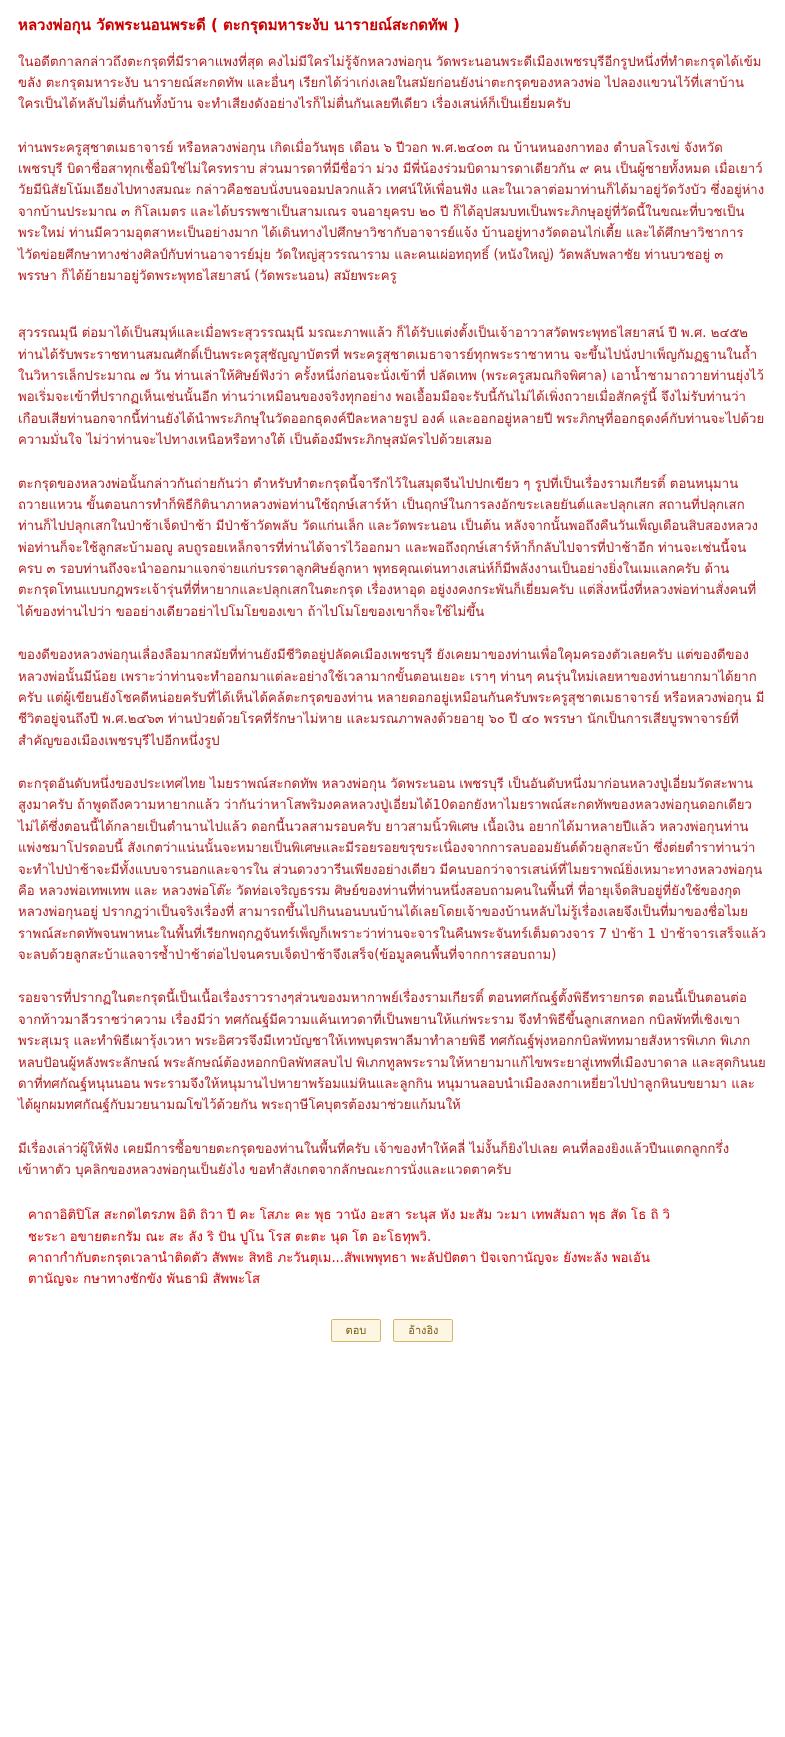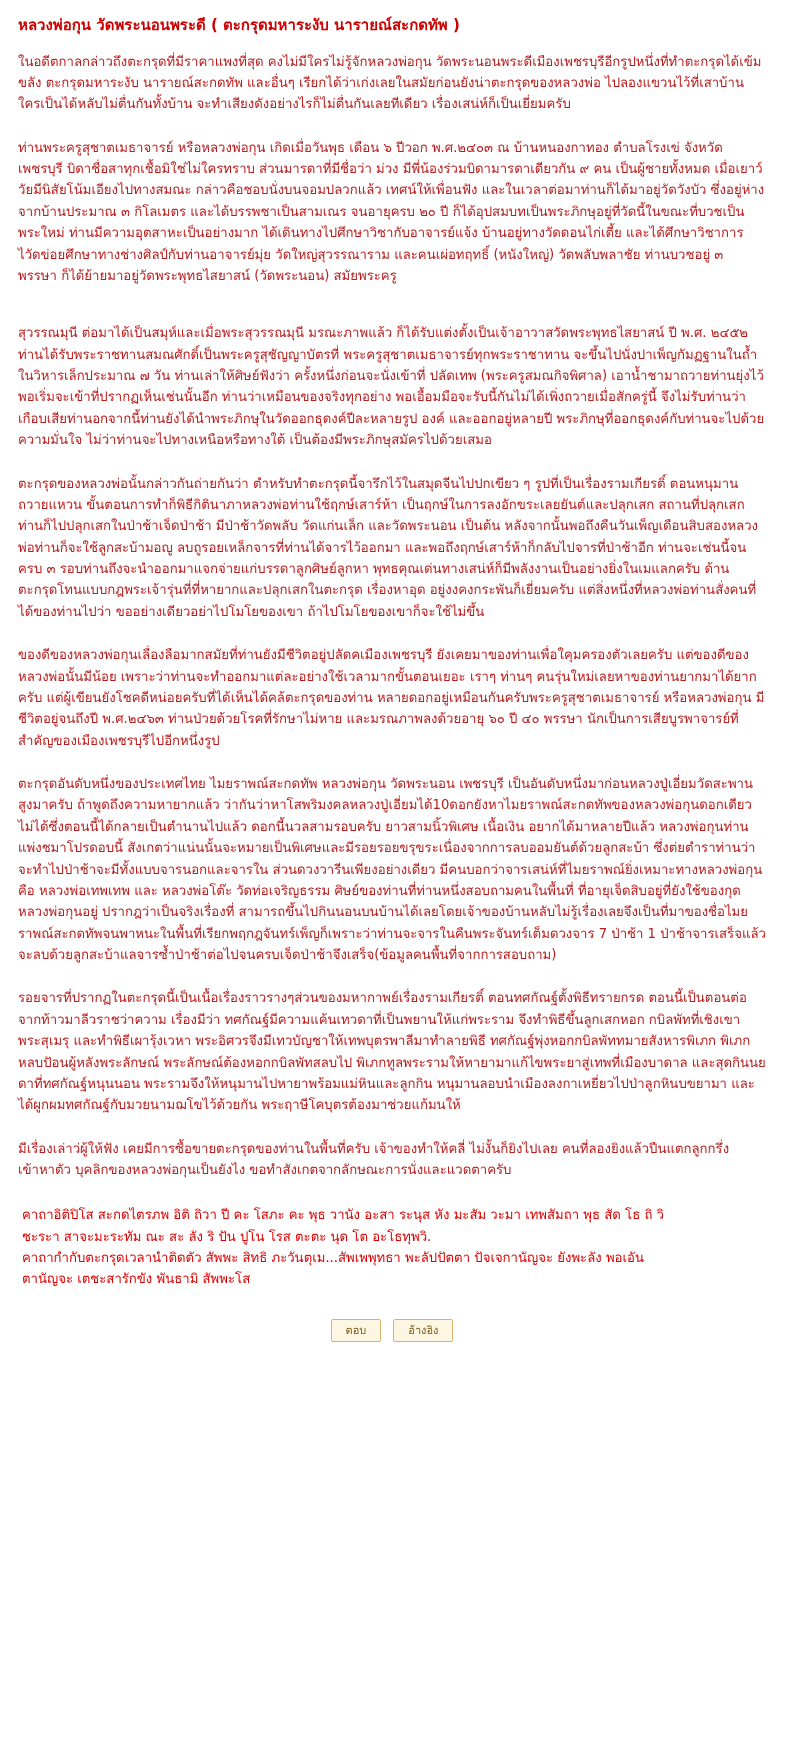--- a/index.html
+++ b/index.html
@@ -37,21 +37,21 @@
   .para.tight {
     margin-bottom: 24px;
   }
   .spacer-lg {
     height: 14px;
   }
   .mantra {
     color: #dd0000;
     font-size: 13.2px;
     line-height: 1.6;
-    margin: 4px;
+    margin: 10px;
   }
   .mantra .line {
     display: block;
   }
   .footer-buttons {
     margin-top: 30px;
     display: flex;
     justify-content: center;
     gap: 12px;
   }
@@ -86,23 +86,23 @@
   <p class="para">ของดีของหลวงพ่อกุนเลื่องลือมากสมัยที่ท่านยังมีชีวิตอยู่ปลัดคเมืองเพชรบุรี ยังเคยมาของท่านเพื่อใคุมครองตัวเลยครับ แต่ของดีของหลวงพ่อนั้นมีน้อย เพราะว่าท่านจะทำออกมาแต่ละอย่างใช้เวลามากขั้นตอนเยอะ เราๆ ท่านๆ คนรุ่นใหม่เลยหาของท่านยากมาได้ยากครับ แต่ผู้เขียนยังโชคดีหน่อยครับที่ได้เห็นได้คล้ตะกรุดของท่าน หลายดอกอยู่เหมือนกันครับพระครูสุชาตเมธาจารย์ หรือหลวงพ่อกุน มีชีวิตอยู่จนถึงปี พ.ศ.๒๔๖๓ ท่านป่วยด้วยโรคที่รักษาไม่หาย และมรณภาพลงด้วยอายุ ๖๐ ปี ๔๐ พรรษา นักเป็นการเสียบูรพาจารย์ที่สำคัญของเมืองเพชรบุรีไปอีกหนึ่งรูป</p>
 
   <p class="para">ตะกรุดอันดับหนึ่งของประเทศไทย ไมยราพณ์สะกดทัพ หลวงพ่อกุน วัดพระนอน เพชรบุรี เป็นอันดับหนึ่งมาก่อนหลวงปู่เอี่ยมวัดสะพานสูงมาครับ ถ้าพูดถึงความหายากแล้ว ว่ากันว่าหาโสพริมงคลหลวงปู่เอี่ยมได้10ดอกยังหาไมยราพณ์สะกดทัพของหลวงพ่อกุนดอกเดียวไม่ได้ซึ่งตอนนี้ได้กลายเป็นตำนานไปแล้ว ดอกนี้นวลสามรอบครับ ยาวสามนิ้วพิเศษ เนื้อเงิน อยากได้มาหลายปีแล้ว หลวงพ่อกุนท่านแพ่งชมาโปรดอบนี้ สังเกตว่าแน่นนั้นจะหมายเป็นพิเศษและมีรอยรอยขรุขระเนื่องจากการลบออมยันต์ด้วยลูกสะบ้า ซึ่งต่ยตำราท่านว่าจะทำไปป่าช้าจะมีทั้งแบบจารนอกและจารใน ส่วนดวงวารีนเพียงอย่างเดียว มีคนบอกว่าจารเสน่ห์ที่ไมยราพณ์ยิ่งเหมาะทางหลวงพ่อกุน คือ หลวงพ่อเทพเทพ และ หลวงพ่อโต๊ะ วัดท่อเจริญธรรม ศิษย์ของท่านที่ท่านหนึ่งสอบถามคนในพื้นที่ ที่อายุเจ็ดสิบอยู่ที่ยังใช้ของกุดหลวงพ่อกุนอยู่ ปรากฎว่าเป็นจริงเรื่องที่ สามารถขึ้นไปกินนอนบนบ้านได้เลยโดยเจ้าของบ้านหลับไม่รู้เรื่องเลยจึงเป็นที่มาของชื่อไมยราพณ์สะกดทัพจนพาหนะในพื้นที่เรียกพฤกฎจันทร์เพ็ญก็เพราะว่าท่านจะจารในคืนพระจันทร์เต็มดวงจาร 7 ป่าช้า 1 ป่าช้าจารเสร็จแล้วจะลบด้วยลูกสะบ้าแลจารซ้ำป่าช้าต่อไปจนครบเจ็ดป่าช้าจึงเสร็จ(ข้อมูลคนพื้นที่จากการสอบถาม)</p>
 
   <p class="para">รอยจารที่ปรากฏในตะกรุดนี้เป็นเนื้อเรื่องราวรางๆส่วนของมหากาพย์เรื่องรามเกียรติ์ ตอนทศกัณฐ์ตั้งพิธีทรายกรด ตอนนี้เป็นตอนต่อจากท้าวมาลีวราชว่าความ เรื่องมีว่า ทศกัณฐ์มีความแค้นเทวดาที่เป็นพยานให้แก่พระราม จึงทำพิธีขึ้นลูกเสกหอก กบิลพัทที่เชิงเขาพระสุเมรุ และทำพิธีเผารุ้งเวหา พระอิศวรจึงมีเทวบัญชาให้เทพบุตรพาลีมาทำลายพิธี ทศกัณฐ์พุ่งหอกกบิลพัททมายสังหารพิเภก พิเภกหลบปัอนผู้หลังพระลักษณ์ พระลักษณ์ต้องหอกกบิลพัทสลบไป พิเภกทูลพระรามให้หายามาแก้ไขพระยาสู่เทพที่เมืองบาดาล และสุดกินนยดาที่ทศกัณฐ์หนุนนอน พระรามจึงให้หนุมานไปหายาพร้อมแม่หินและลูกกิน หนุมานลอบนำเมืองลงกาเหยี่ยวไปป่าลูกหินบขยามา และได้ผูกผมทศกัณฐ์กับมวยนามฌโขไว้ด้วยกัน พระฤาษีโคบุตรต้องมาช่วยแก้มนให้</p>
 
   <p class="para tight">มีเรื่องเล่าว่ผู้ให้ฟัง เคยมีการซื้อขายตะกรุดของท่านในพื้นที่ครับ เจ้าของทำให้คลี่ ไม่งั้นก็ยิงไปเลย คนที่ลองยิงแล้วปืนแตกลูกกรึ่งเข้าหาตัว บุคลิกของหลวงพ่อกุนเป็นยังไง ขอทำสังเกตจากลักษณะการนั่งและแวดตาครับ</p>
 
   <div class="mantra">
     <span class="line">คาถาอิติปิโส สะกดไตรภพ อิติ ถิวา ปี คะ โสภะ คะ พุธ วานัง อะสา ระนุส หัง มะสัม วะมา เทพสัมถา พุธ สัด โธ ถิ วิ</span>
-    <span class="line">ชะระา สาจะมะระทัม ณะ สะ ลัง ริ ปัน ปูโน โรส ตะตะ นุด โต อะโธทุพวิ.</span>
+    <span class="line">ชะระา อขายตะกรัม ณะ สะ ลัง ริ ปัน ปูโน โรส ตะตะ นุด โต อะโธทุพวิ.</span>
     <span class="line">คาถากำกับตะกรุดเวลานำติดตัว สัพพะ สิทธิ ภะวันตุเม...สัพเพพุทธา พะลัปปัตตา ปัจเจกานัญจะ ยังพะลัง พอเอัน</span>
-    <span class="line">ตานัญจะ เตชะสารักขัง พันธามิ สัพพะโส</span>
+    <span class="line">ตานัญจะ กษาทางชักขัง พันธามิ สัพพะโส</span>
   </div>
 
   <div class="footer-buttons">
     <div class="footer-btn">ตอบ</div>
     <div class="footer-btn">อ้างอิง</div>
   </div>
 
 </div>
 
 </body></html>

